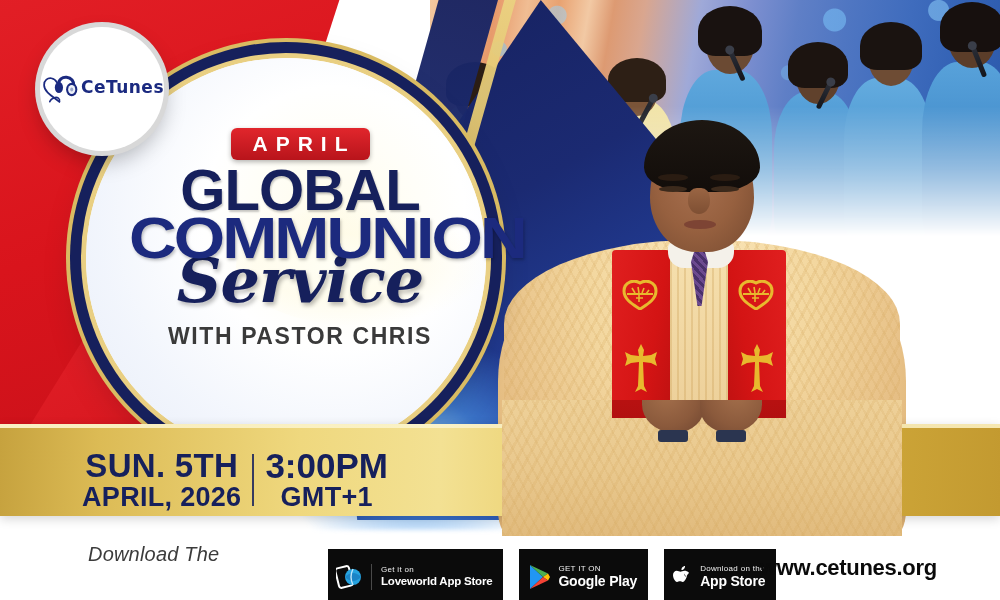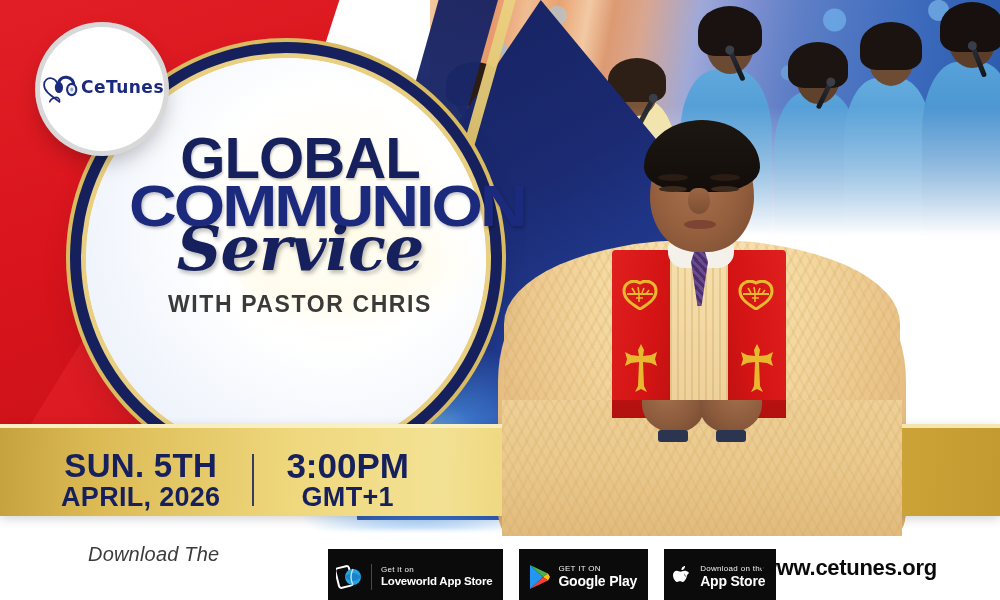--- a/index.html
+++ b/index.html
@@ -238,21 +238,21 @@
     background:linear-gradient(92deg,#c6a23e 0%, #dcbb55 10%, #efd87e 30%, #f3e193 44%,
                                #e7c860 62%, #d3ac3d 80%, #c39a30 100%);
     box-shadow:0 3px 10px rgba(0,0,0,.16);
   }
   .gold-banner-top-edge{
     position:absolute; left:0; top:0; width:100%; height:4px;
     background:linear-gradient(90deg, rgba(255,248,210,.9), rgba(255,255,240,.55), rgba(255,245,200,.85));
   }
   .date-wrap{
     position:absolute; left:0px; top:424px; width:470px; height:112px;
-    display:flex; align-items:center; justify-content:center; gap:32px;
+    display:flex; align-items:center; justify-content:center; gap:11px;
   }
   .date-col{ text-align:center; color:#16205c; font-family:"Liberation Sans", sans-serif; }
   .date-l1{ font-size:33px; font-weight:bold; letter-spacing:.3px; line-height:1.03; }
   .date-l2{ font-size:27px; font-weight:bold; letter-spacing:.3px; line-height:1.05; }
   .vdivider{ width:2px; height:52px; background:#16205c; opacity:.85; }
   .time-l1{ font-size:35px; font-weight:bold; letter-spacing:0px; line-height:1.02; }
   .time-l2{ font-size:27px; font-weight:bold; letter-spacing:.3px; line-height:1.08; }
 
   
   .pastor-front{
@@ -409,20 +409,21 @@
     <div class="p-handL"></div>
     <div class="p-handR"></div>
   </div>
 
   <div class="circle-badge">
     <div class="circle-inner-sheen"></div>
     <div class="circle-flare"></div>
   </div>
 
   <div class="headline">
+    <div class="april-badge">APRIL</div>
     <div class="t-global">GLOBAL</div>
     <div class="t-communion">COMMUNION</div>
     <div class="t-service">Service</div>
     <div class="t-with">WITH PASTOR CHRIS</div>
   </div>
 
   <div class="logo-roundel">
     <svg class="logo-mark" viewBox="0 0 80 62">
       <path d="M38 56 C22 44 8 36 8 23 C8 14 15 9 22 10 C27 10.7 31 14 33 18" fill="none" stroke="#1b2a80" stroke-width="3.4" stroke-linecap="round"></path>
       <path d="M38 56 C40 50 34 46 28 48 C23 49.6 20 53 19 56" fill="none" stroke="#1b2a80" stroke-width="3" stroke-linecap="round"></path>

